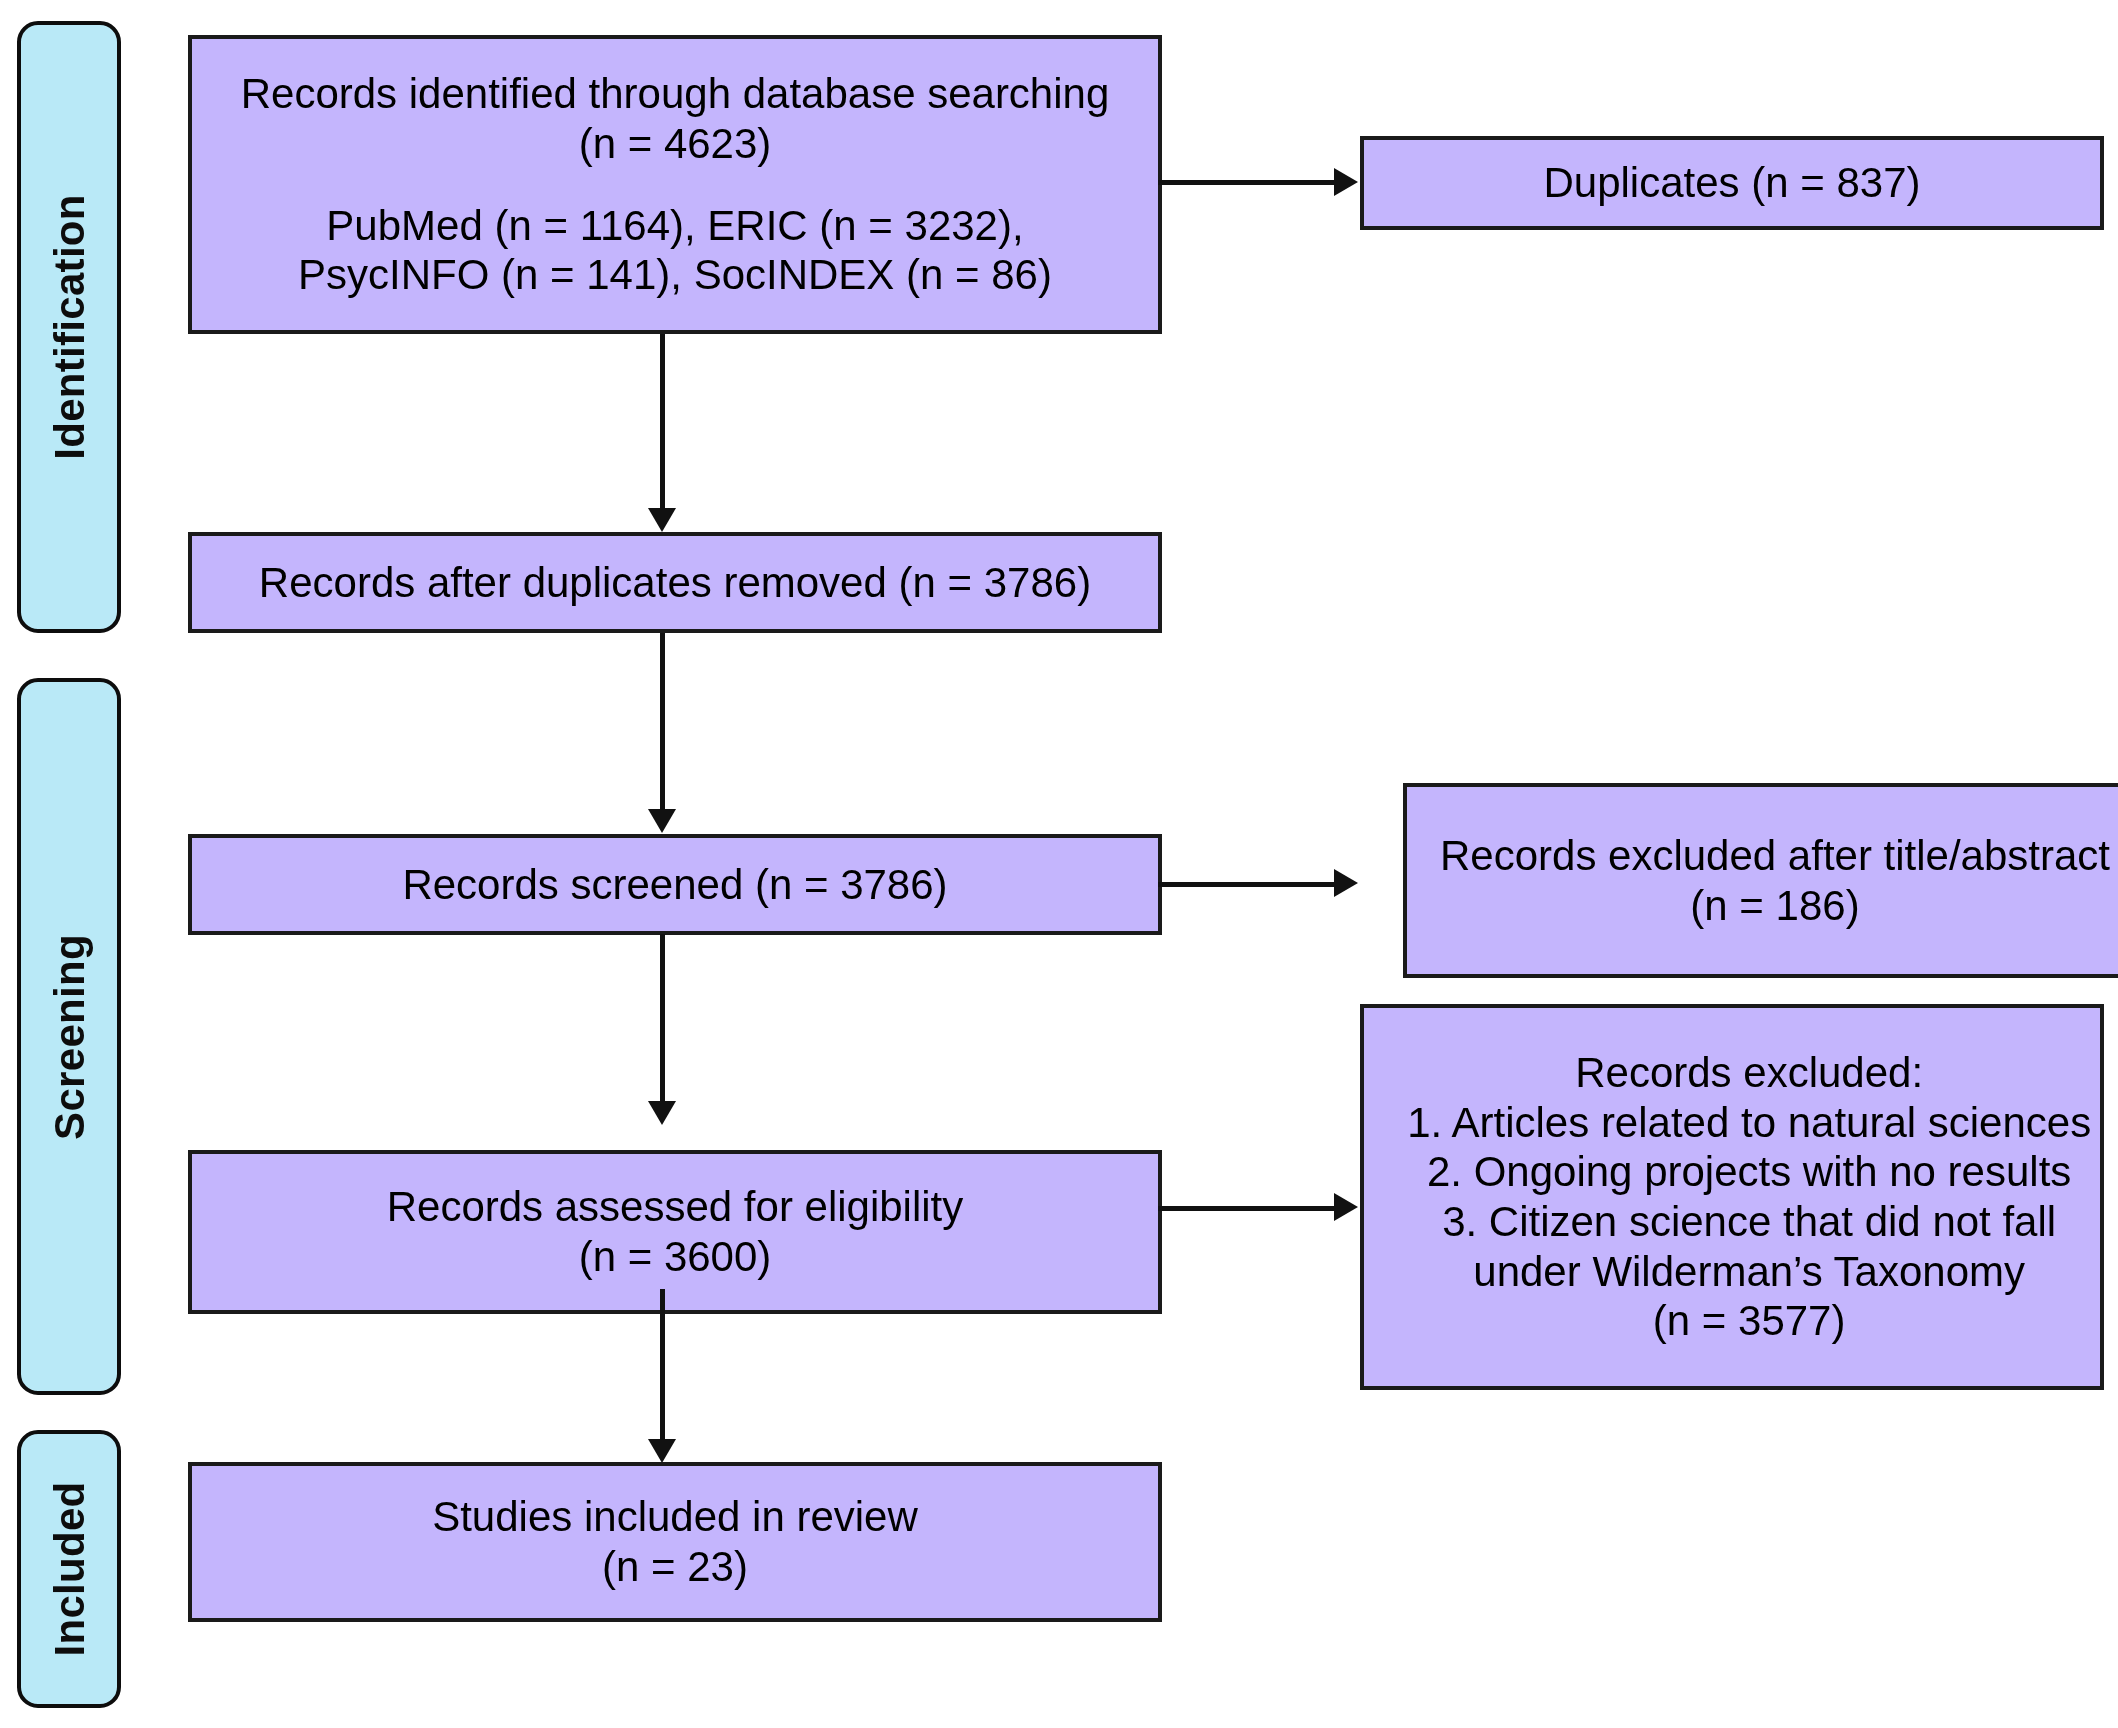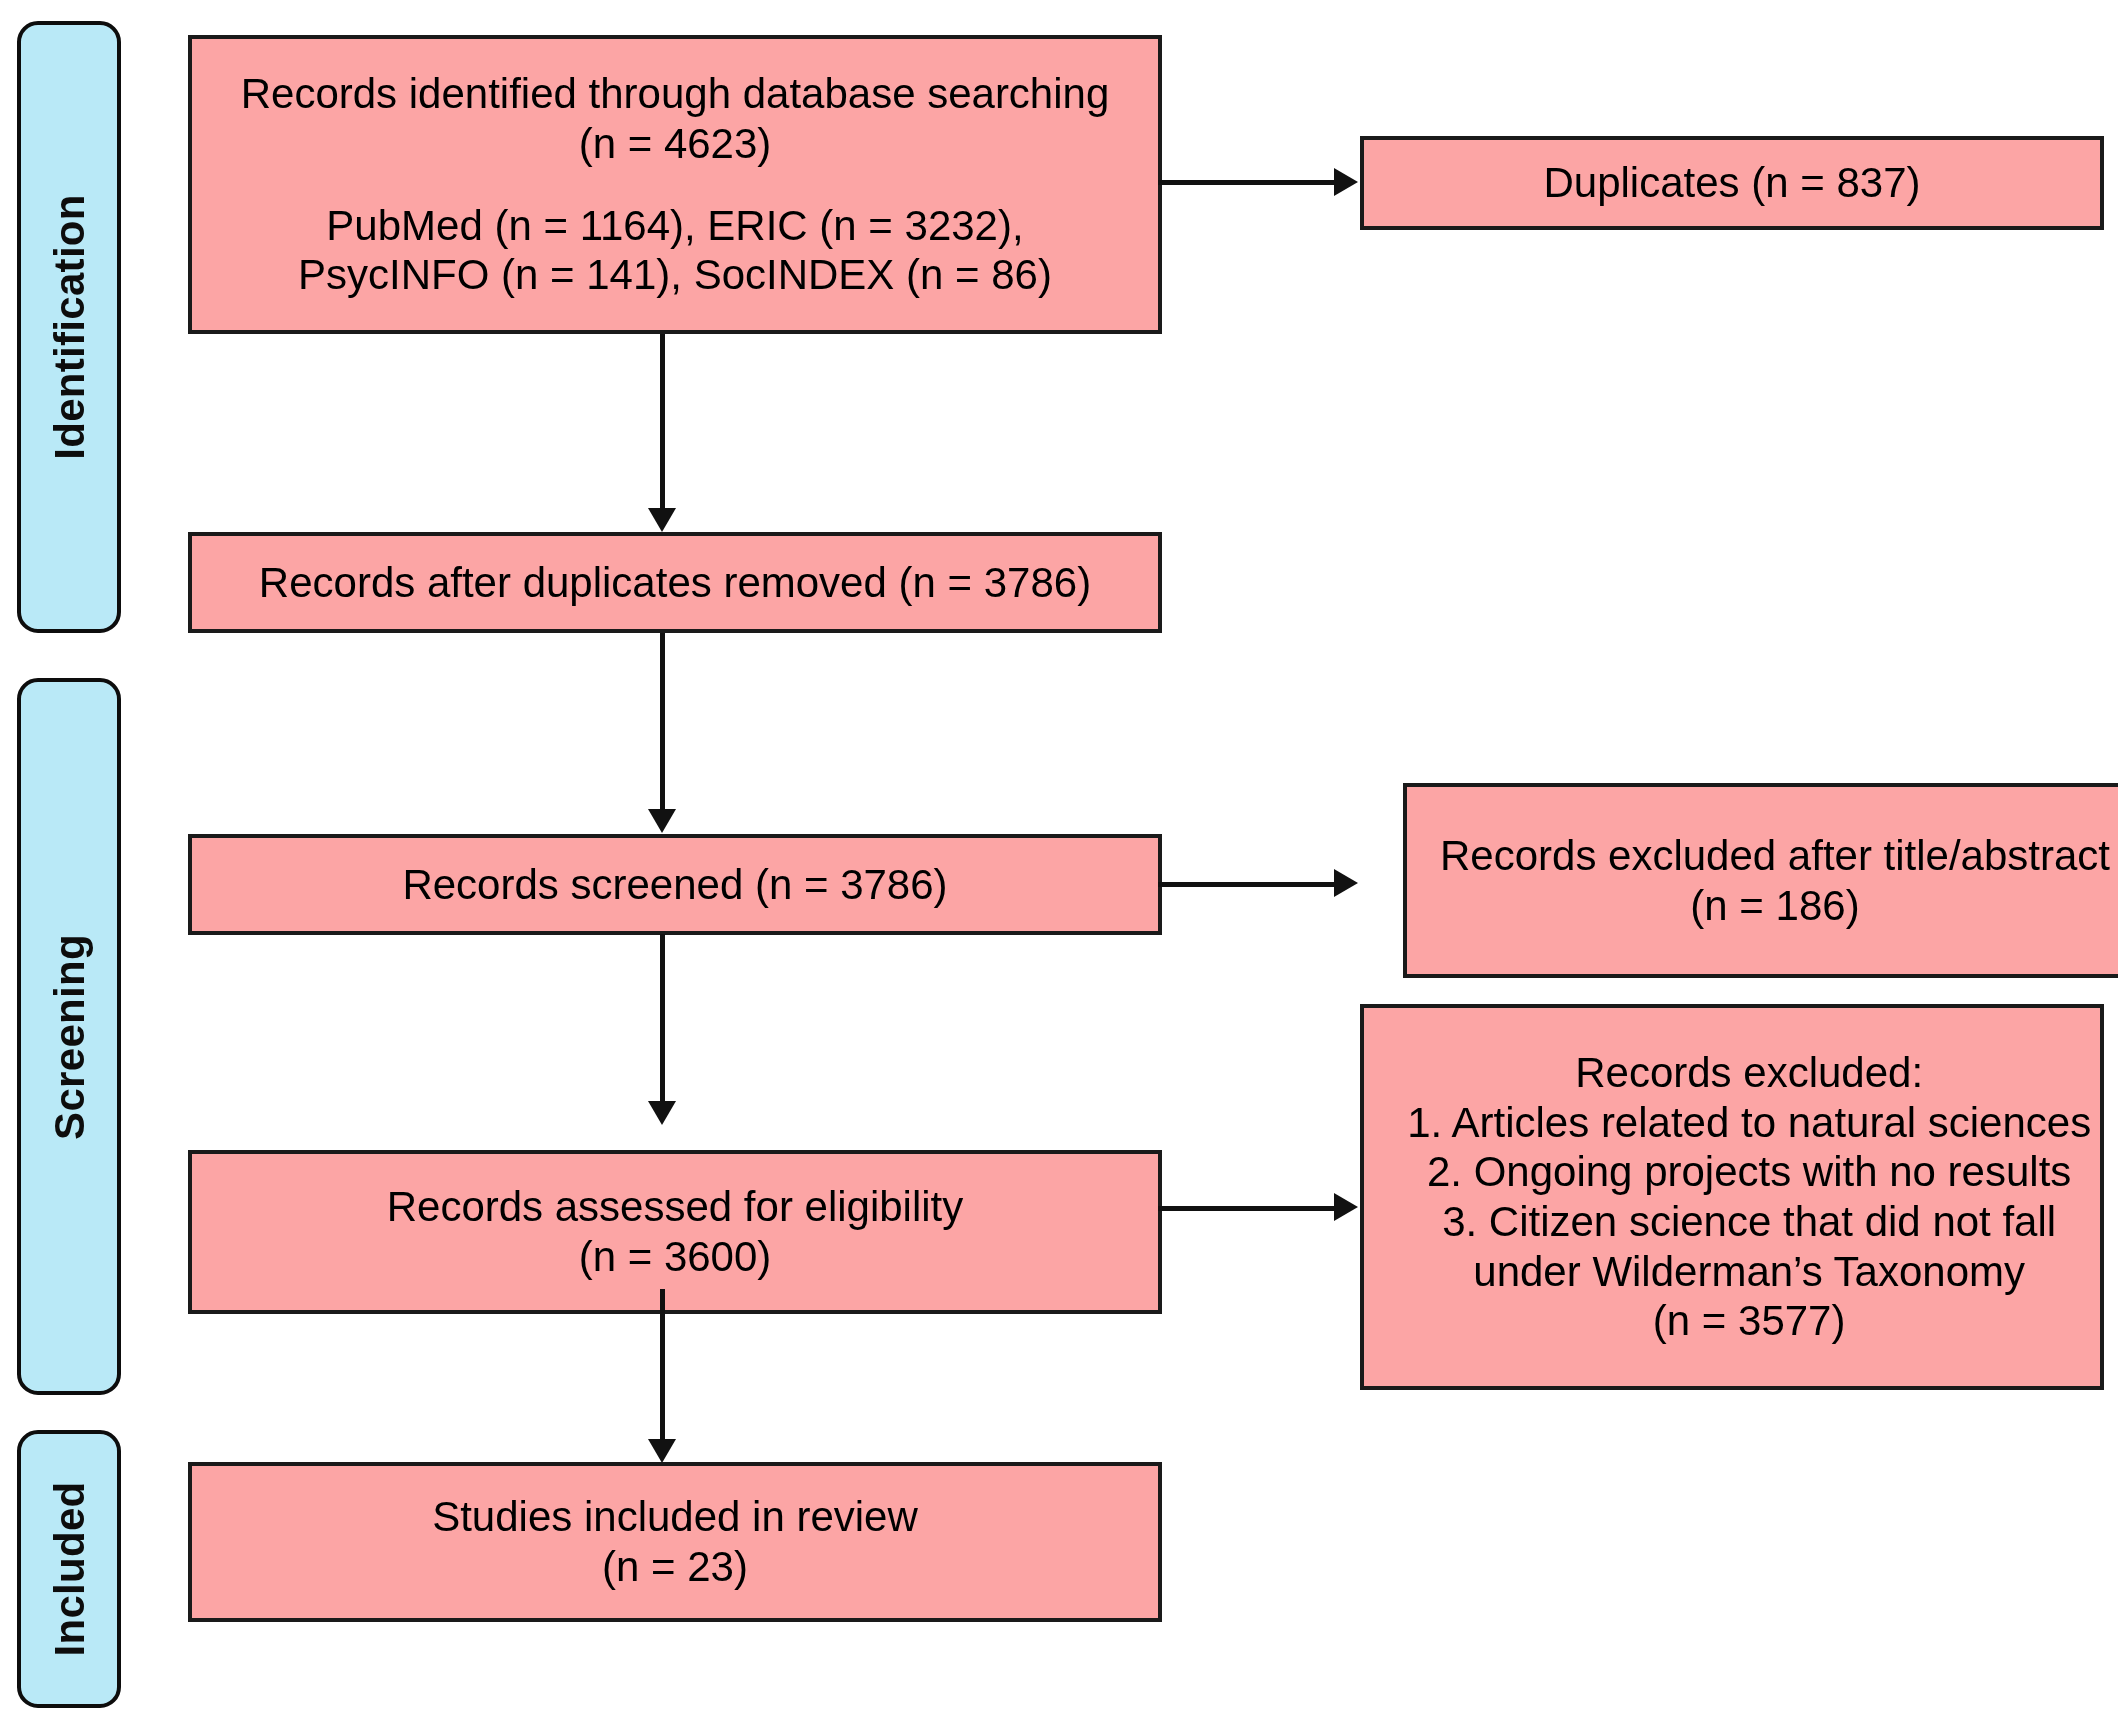--- a/index.html
+++ b/index.html
@@ -26,21 +26,21 @@
     white-space:nowrap;
     font-weight:bold;
     font-size:42px;
     letter-spacing:0.3px;
     color:#0d0d0d;
     line-height:1;
   }
   
   .box{
     position:absolute;
-    background:#fca5a5;
+    background:#c4b5fd;
     border:4.2px solid #1a1a1a;
     box-sizing:border-box;
     display:flex;
     flex-direction:column;
     align-items:center;
     justify-content:center;
     text-align:center;
     color:#000000;
     font-size:42px;
     line-height:1.18;

